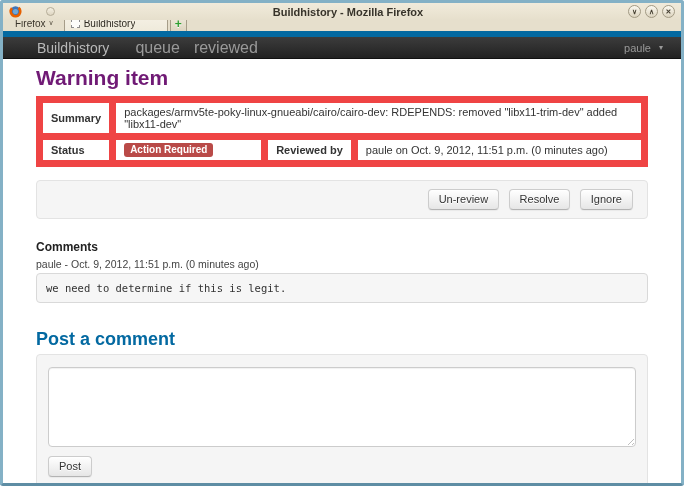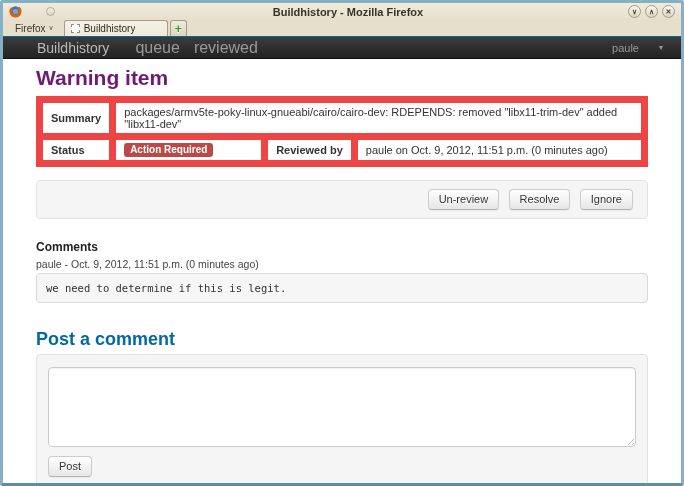--- a/index.html
+++ b/index.html
@@ -35,21 +35,21 @@
     width:13px; height:13px; border-radius:50%;
     background:linear-gradient(#fcf9f0,#dcd4bf);
     border:1px solid #a29a84;
     display:flex; align-items:center; justify-content:center;
     font-size:7px; line-height:1; color:#453f31; font-weight:bold;
   }
 
   
   .tabbar {
     height:17px; flex:0 0 17px;
-    background:#e6dfcc; border-bottom:1px solid #0369a1;
+    background:#e6dfcc; border-bottom:6px solid #0369a1;
     display:flex; align-items:flex-end; padding:0 0 0 10px;
   }
   .ff-menu-btn {
     font-size:10px; color:#3a352b; padding:2px 6px 2px 2px;
     display:flex; align-items:center; gap:3px; height:16px;
   }
   .ff-menu-caret { font-size:7px; color:#5a5445; }
   .tab {
     height:16px; width:104px; margin-left:4px;
     background:linear-gradient(#f5f1e5,#efeadb);
@@ -72,21 +72,21 @@
 
   
   .navbar {
     height:22px; flex:0 0 22px;
     background:linear-gradient(#3c3c3c,#222);
     display:flex; align-items:center; padding:0 18px 0 34px;
     border-bottom:1px solid #111;
   }
   .brand { font-size:14px; color:#b9b9b9; font-weight:normal; margin-right:26px; }
   .nav-link { font-size:16px; color:#999; margin-right:14px; }
-  .user-menu { margin-left:auto; font-size:11px; color:#999; display:flex; align-items:center; gap:20px; }
+  .user-menu { margin-left:auto; font-size:11px; color:#999; display:flex; align-items:center; gap:8px; }
   .user-caret { font-size:8px; color:#999; }
 
   
   .content { flex:1 1 auto; background:#fff; padding:5px 33px 0 33px; overflow:hidden; color:#333; }
 
   h1.page-title { font-size:21px; font-weight:bold; color:#701a75; margin:2px 0 6px 0; letter-spacing:0; }
 
   table.details {
     width:100%; border-collapse:collapse; font-size:11px; color:#333;
     border:1px solid #ddd;

